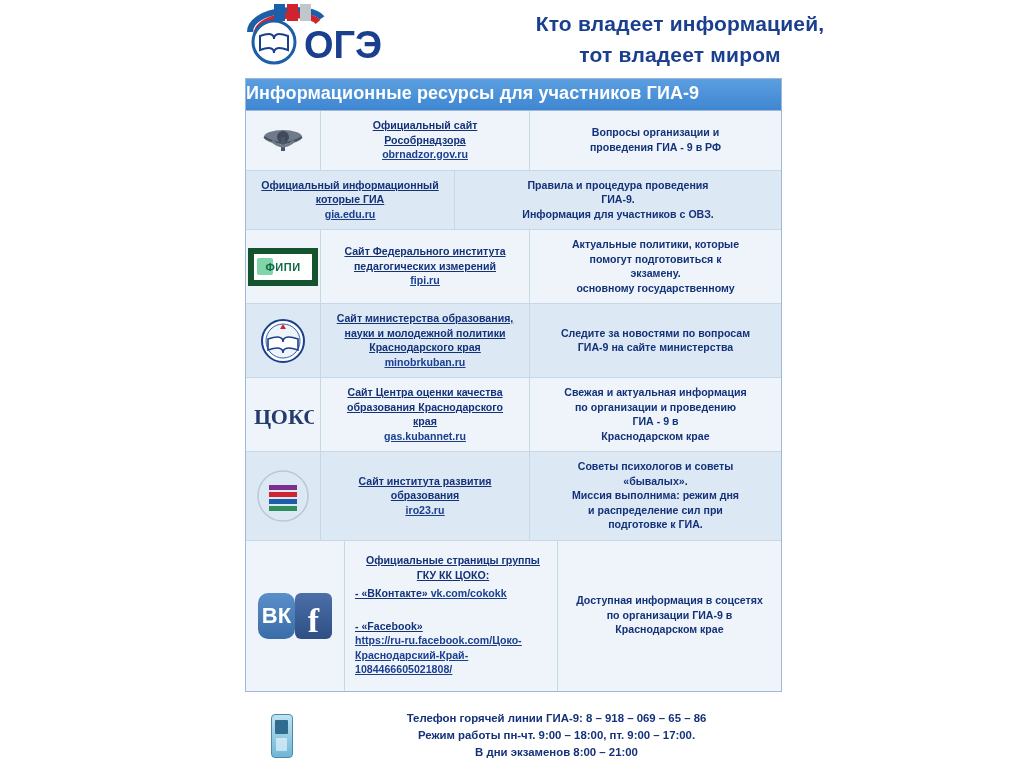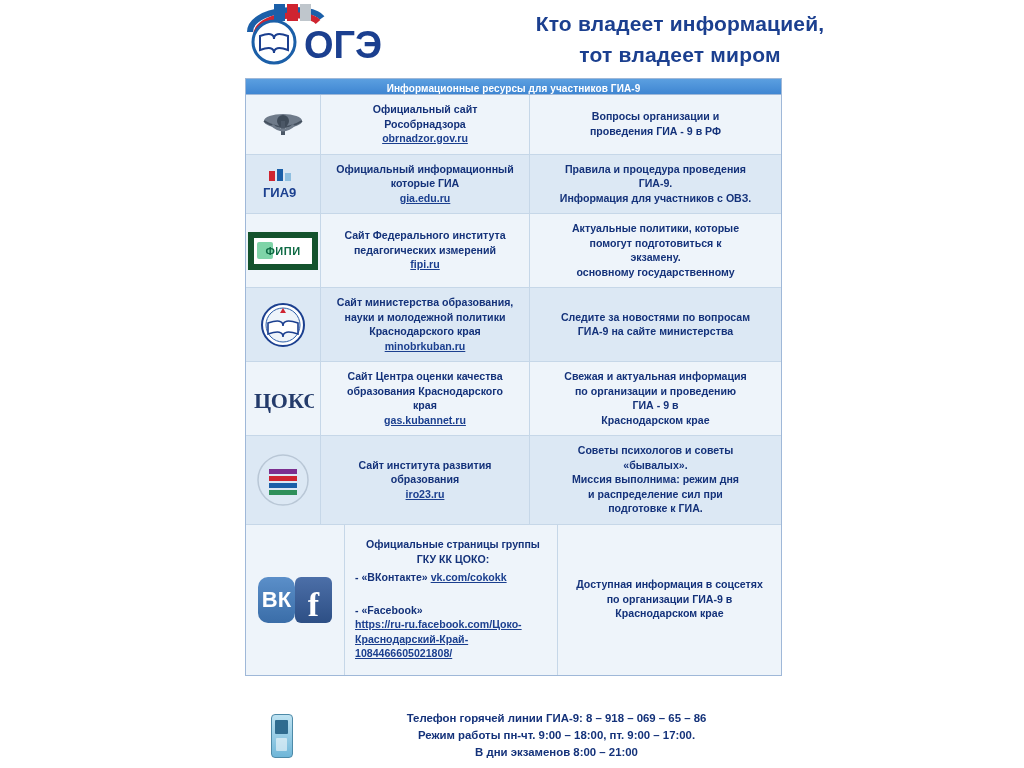--- a/index.html
+++ b/index.html
@@ -47,24 +47,24 @@
     position: absolute;
     left: 245px; top: 78px;
     width: 535px;
     border: 1px solid #9fb8d8;
     background: #eaf1f8;
   }
   .tbl-title {
     background: #4a90d9;
     background: linear-gradient(#5b9fe0, #3f86d2);
     color: #ffffff;
-    text-align: center;
-    font-size: 10px;
-    font-weight: bold;
-    padding: 4px 0 0 0;
+    text-align: left;
+    font-size: 18px;
+    font-weight: bold;
+    padding: 4px 0 6px 0;
     border-bottom: 1px solid #9fb8d8;
     letter-spacing: .1px;
   }
   .row {
     display: flex;
     border-bottom: 1px solid #c6d7e8;
     min-height: 40px;
   }
   .row:last-child { border-bottom: none; }
   .row.alt { background: #dce8f4; }
@@ -84,20 +84,21 @@
     border-right: 1px solid #c6d7e8;
     padding: 7px 6px 8px 6px;
     text-align: center;
     color: #14327a;
     font-size: 10.6px;
     font-weight: bold;
     line-height: 14.5px;
     display: flex;
     flex-direction: column;
     justify-content: center;
+    text-decoration: underline;
   }
   .cell-right {
     flex: 1 1 auto;
     padding: 7px 8px 8px 8px;
     text-align: center;
     color: #14327a;
     font-size: 10.6px;
     font-weight: bold;
     line-height: 14.5px;
     display: flex;
@@ -246,28 +247,20 @@
         <span>Рособрнадзора</span>
         <a class="link" href="#">obrnadzor.gov.ru</a>
       </div>
       <div class="cell-right">
         <span>Вопросы организации и</span>
         <span>проведения ГИА - 9 в РФ</span>
       </div>
     </div>
 
     <div class="row alt">
-      <div class="cell-icon">
-        <svg width="56" height="34" viewBox="0 0 56 34">
-          <path d="M14 4 l6 0 l0 10 l-6 0 z" fill="#cf2430"></path>
-          <path d="M22 2 l6 0 l0 12 l-6 0 z" fill="#1b5fa8"></path>
-          <path d="M30 6 l6 0 l0 8 l-6 0 z" fill="#8fbfe0"></path>
-          <text x="8" y="30" font-family="Liberation Sans, sans-serif" font-size="13" font-weight="bold" fill="#1b3f8f">ГИА9</text>
-        </svg>
-      </div>
       <div class="cell-mid">
         <span>Официальный информационный</span>
         <span>которые ГИА</span>
         <a class="link" href="#">gia.edu.ru</a>
       </div>
       <div class="cell-right">
         <span>Правила  и процедура проведения</span>
         <span>ГИА-9.</span>
         <span>Информация для участников с ОВЗ.</span>
       </div>

